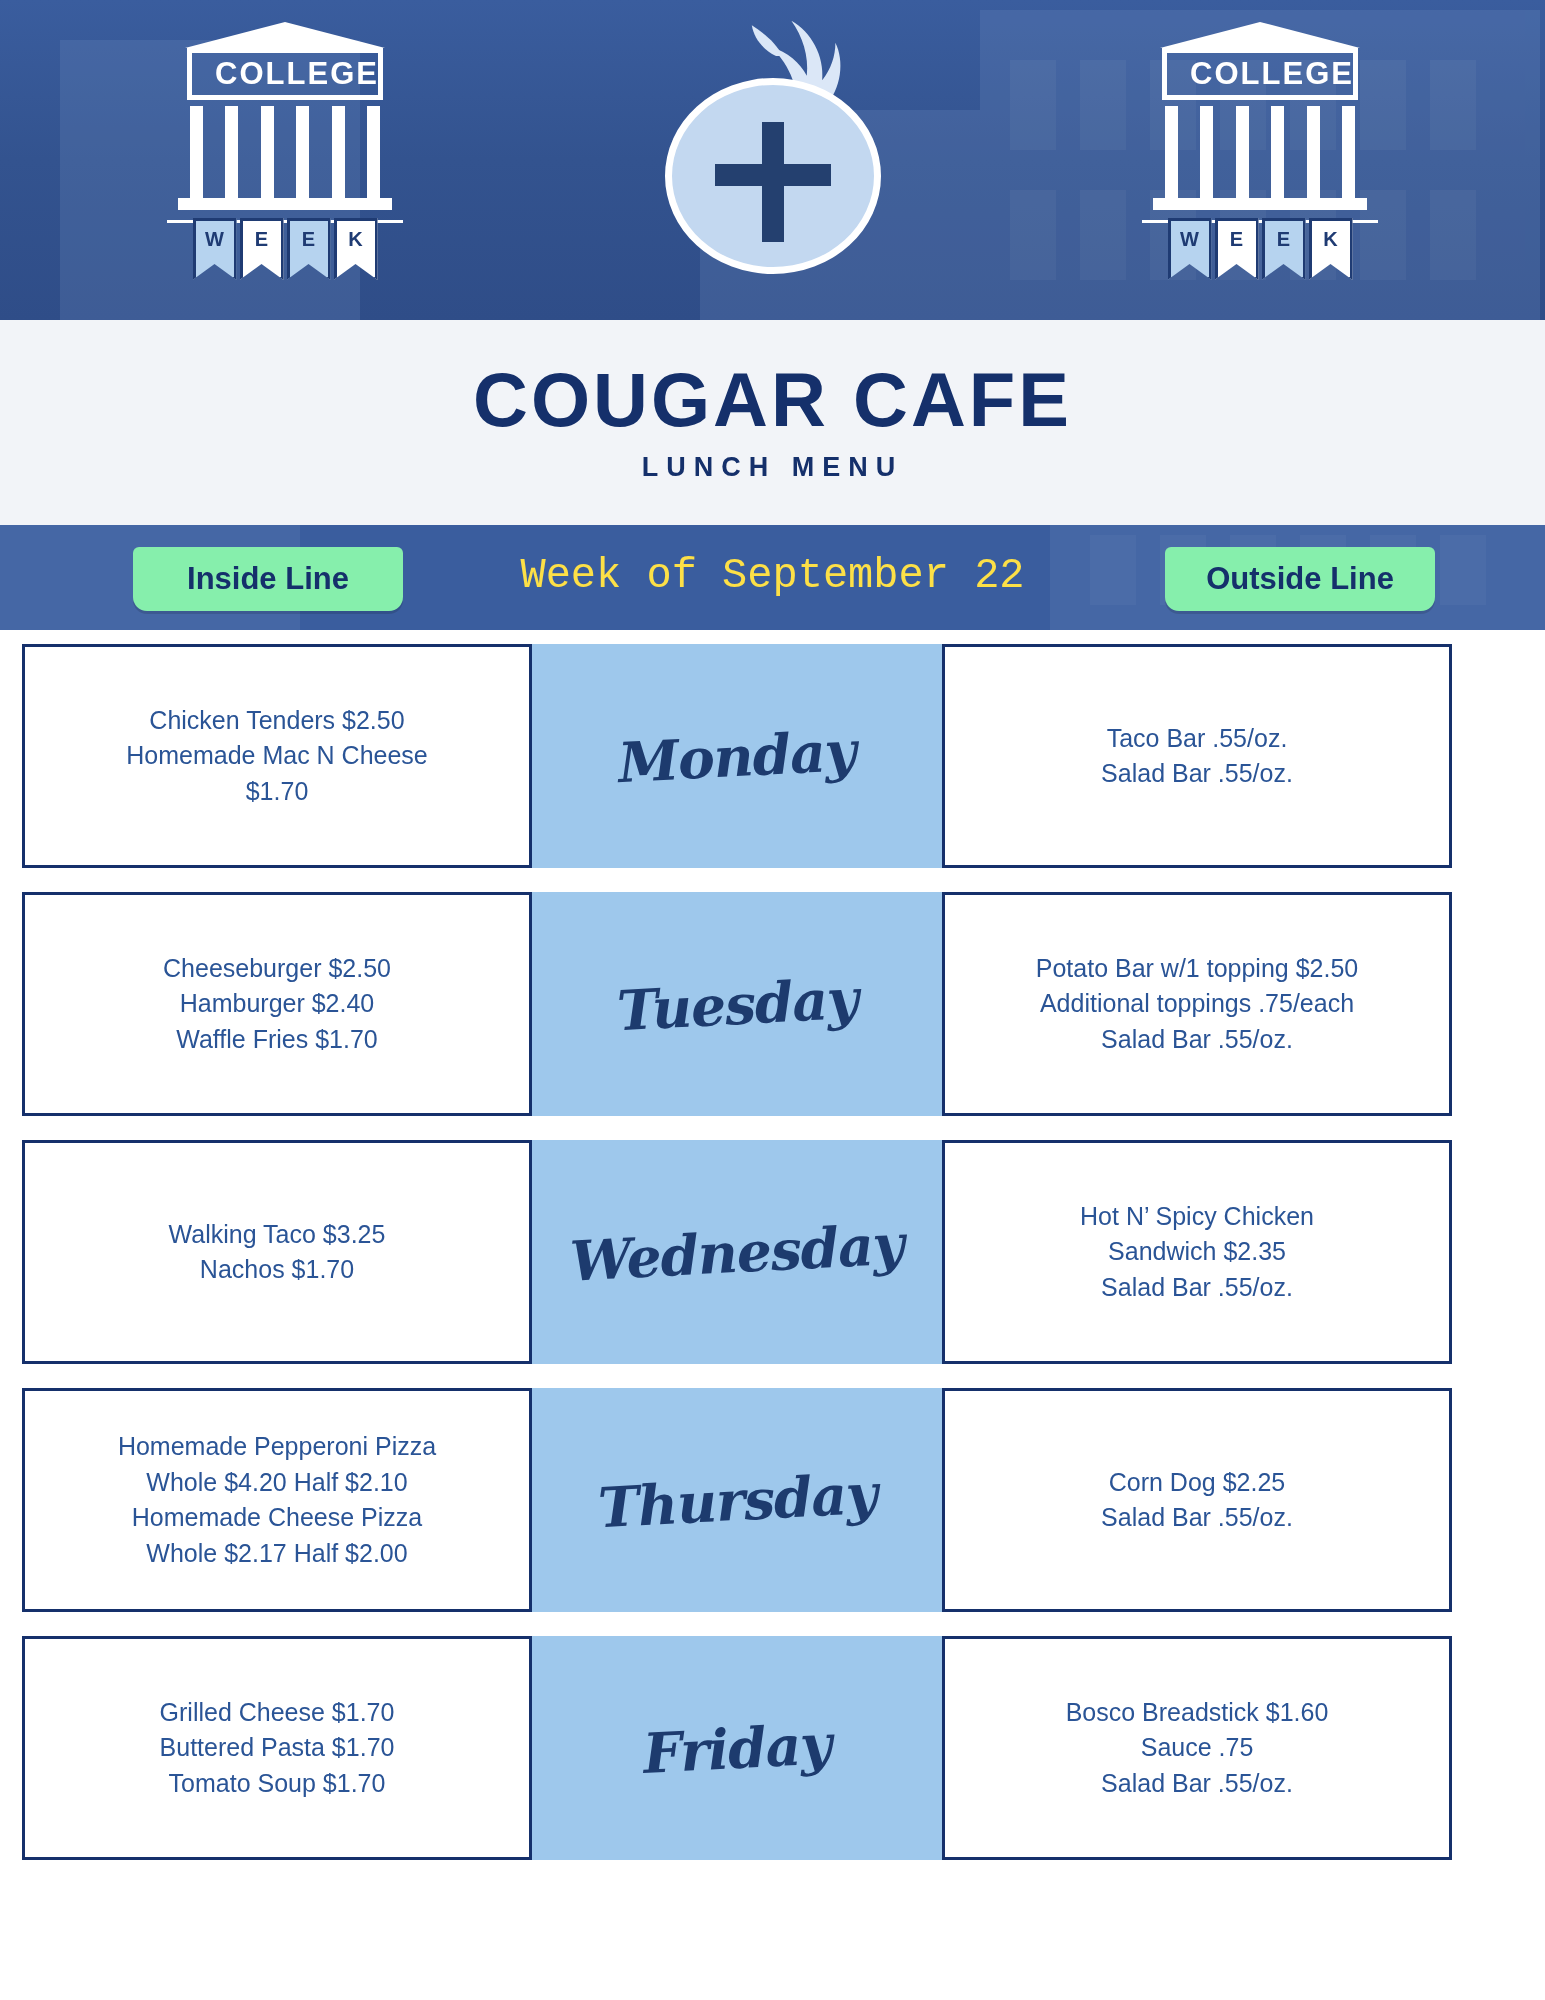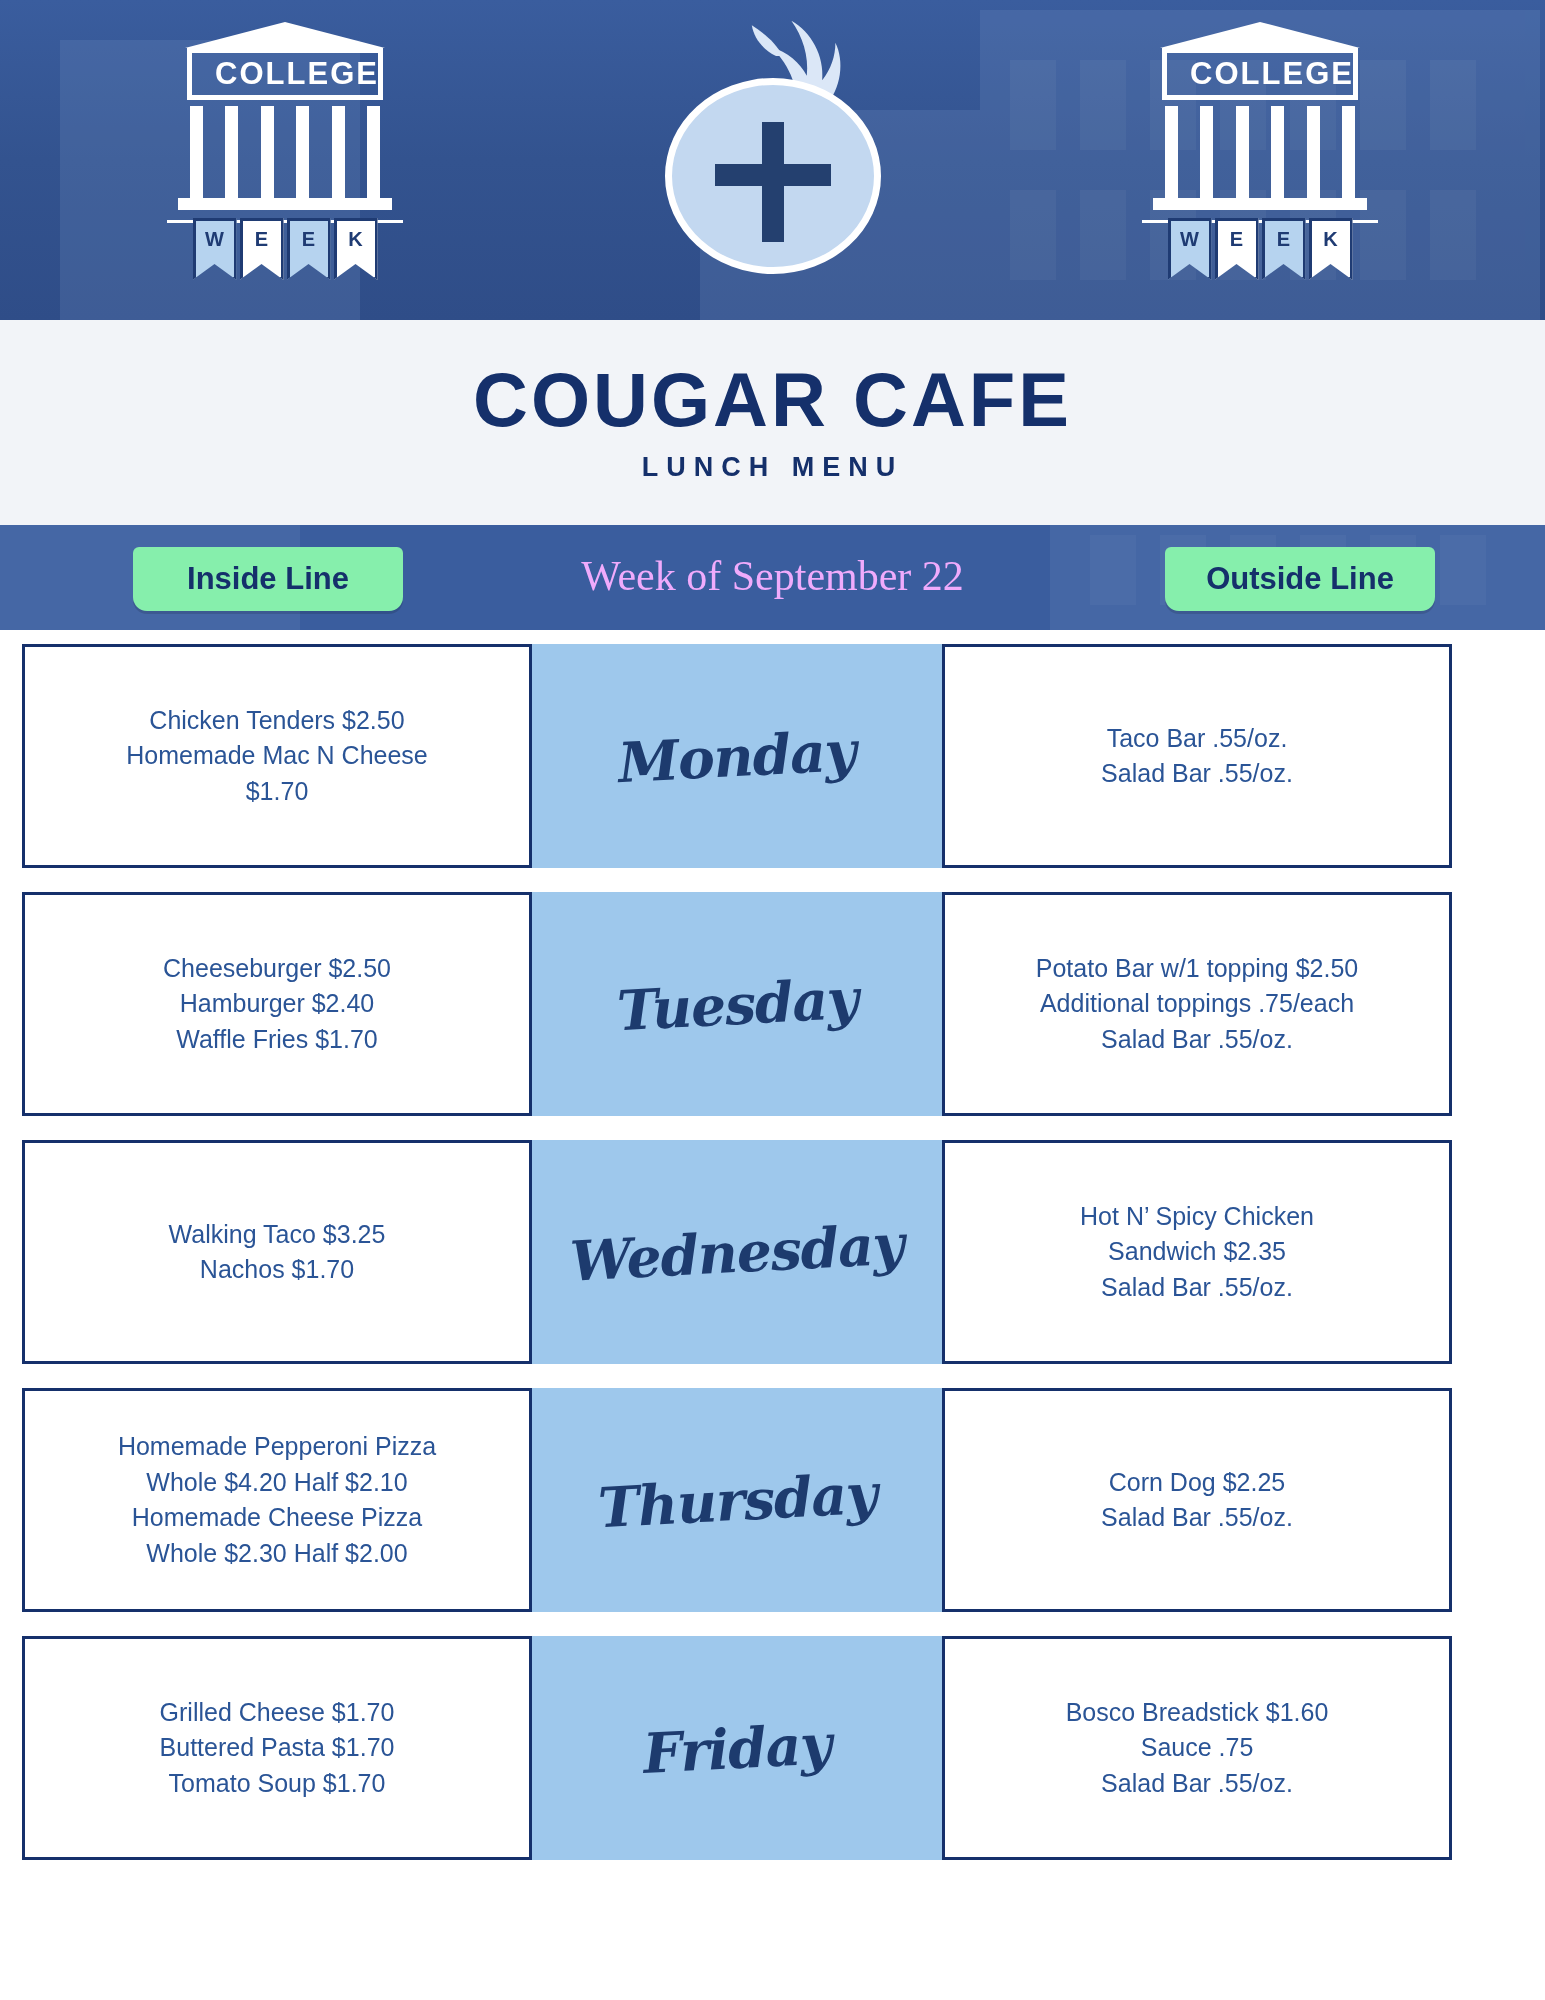--- a/index.html
+++ b/index.html
@@ -230,23 +230,23 @@
     height: 105px;
     background: #3a5d9e;
     overflow: hidden;
   }
   .week-bar .bldg-ghost { opacity: 0.22; }
   .week-label {
     position: absolute;
     left: 0; right: 0;
     top: 27px;
     text-align: center;
-    color: #f0abfc;
+    color: #fde047;
     font-size: 42px;
-    font-family: Liberation Serif, serif;
+    font-family: Liberation Mono, monospace;
   }
   .line-tab {
     position: absolute;
     top: 22px;
     height: 64px;
     background: #86efac;
     border-radius: 6px 6px 14px 14px;
     display: flex;
     align-items: center;
     justify-content: center;
@@ -460,21 +460,21 @@
         <div>Sandwich $2.35</div>
         <div>Salad Bar .55/oz.</div>
       </div>
     </div>
 
     <div class="row">
       <div class="cell inside">
         <div>Homemade Pepperoni Pizza</div>
         <div>Whole $4.20     Half $2.10</div>
         <div>Homemade Cheese Pizza</div>
-        <div>Whole $2.30     Half $2.00</div>
+        <div>Whole $2.17     Half $2.00</div>
       </div>
       <div class="day">
         <span>Thursday</span>
       </div>
       <div class="cell outside">
         <div>Corn Dog $2.25</div>
         <div>Salad Bar .55/oz.</div>
       </div>
     </div>
 

